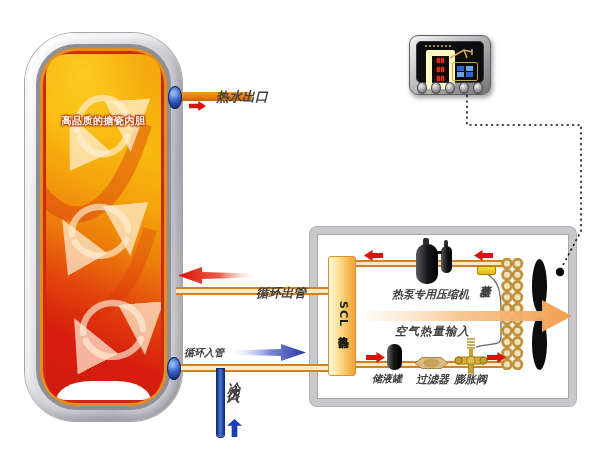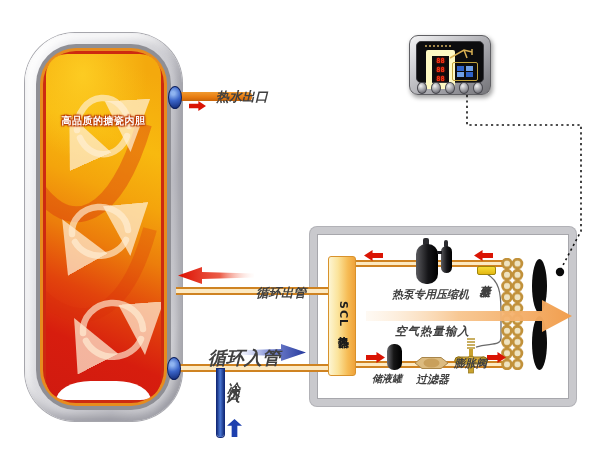--- a/index.html
+++ b/index.html
@@ -154,21 +154,21 @@
       </linearGradient>
     </defs>
     <polygon points="0,12 176,12 176,1 206,17 176,33 176,22 0,22" fill="url(#airg)"></polygon>
   </svg>
 
   <div class="lbl" style="left:392px;top:287px;font-size:11px;">热泵专用压缩机</div>
   <div class="lbl v-lbl" style="left:476px;top:276px;font-size:11px;">蒸发器</div>
   <div class="lbl" style="left:367px;top:324px;font-size:11.5px;letter-spacing:1px;margin-left:28px;">空气热量输入</div>
   <div class="lbl" style="left:372px;top:372px;font-size:10px;">储液罐</div>
   <div class="lbl" style="left:416px;top:372px;font-size:11px;">过滤器</div>
-  <div class="lbl" style="left:454px;top:356px;font-size:11px;">膨胀阀</div>
+  <div class="lbl" style="left:454px;top:372px;font-size:11px;">膨胀阀</div>
 
   <div class="abs tank-shell">
     <div class="ring-dark"></div>
     <div class="ring-orange"></div>
     <div class="ring-red"></div>
     <div class="tank-interior">
       <svg style="position:absolute;inset:0;width:100%;height:100%;" viewBox="0 0 115 346">
         <defs>
           <marker id="swh" markerWidth="9" markerHeight="8" refX="4" refY="3.5" orient="auto">
             <path d="M0,0 L8,3.5 L0,7 z" fill="rgba(255,240,215,.72)"></path>
@@ -217,21 +217,21 @@
   <svg class="abs" style="left:233px;top:344px;width:73px;height:17px;z-index:9;" viewBox="0 0 73 17">
     <defs>
       <linearGradient id="bg" x1="0" y1="0" x2="1" y2="0">
         <stop offset="0" stop-color="#dfe6ff" stop-opacity=".1"></stop>
           <stop offset=".5" stop-color="#5a6cc8" stop-opacity=".8"></stop>
         <stop offset="1" stop-color="#23379b"></stop>
       </linearGradient>
     </defs>
     <polygon points="73,8.5 48,0 48,5 0,6.5 0,10.5 48,12 48,17" fill="url(#bg)"></polygon>
   </svg>
-  <div class="lbl" style="left:184px;top:346px;font-size:18px;margin-left:24px;">循环入管</div>
+  <div class="lbl" style="left:184px;top:346px;font-size:10px;">循环入管</div>
 
   <div class="pipe-cold"></div>
   <div class="lbl v-lbl" style="left:224px;top:372px;font-size:13px;letter-spacing:3px;">冷水入口</div>
   <div class="flow-arrow dir-up" style="left:227px;top:419px;width:15px;height:18px;"></div>
 
   <div class="abs controller">
     <div class="ctrl-screen">
       <div class="brand-streak"></div>
       <div class="digit-box">
         <div class="dig">88</div>

